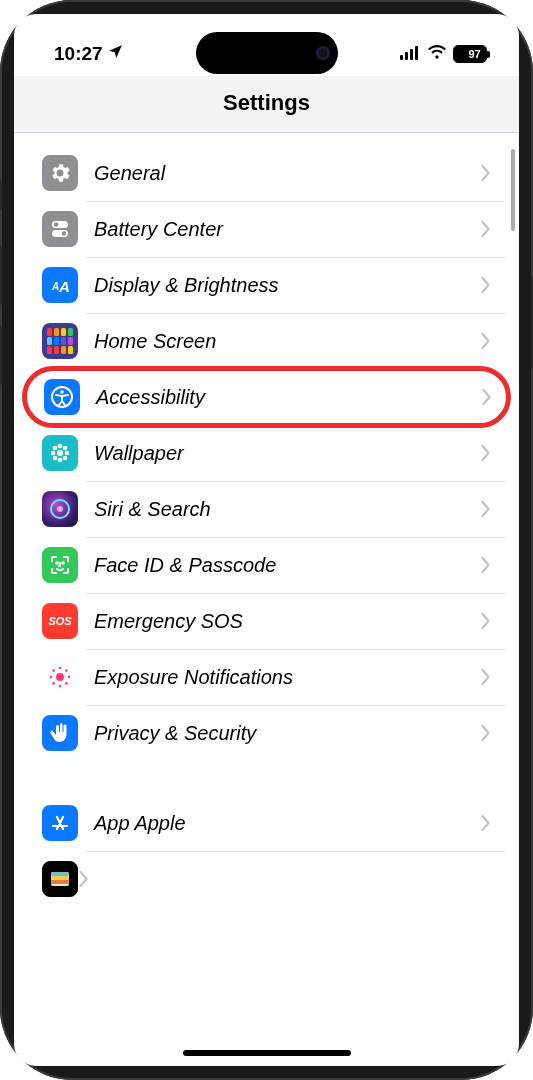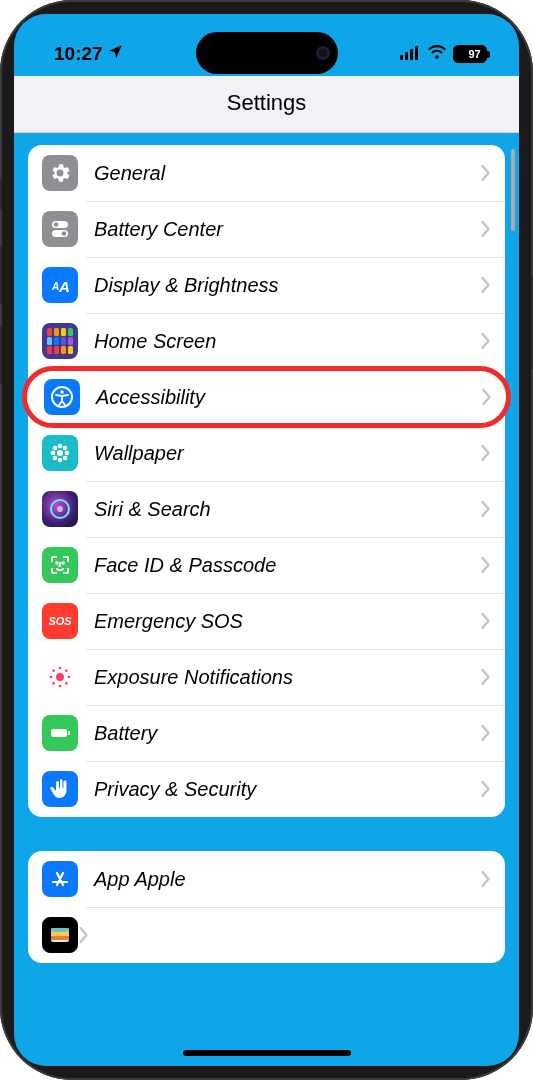--- a/index.html
+++ b/index.html
@@ -19,22 +19,22 @@
       box-shadow: inset 0 0 0 2px #3a3a3d;
     }
     .side-btn { position: absolute; background: #2a2a2d; border-radius: 3px; }
     .side-btn.l1 { left: -3px; top: 180px; width: 5px; height: 30px; }
     .side-btn.l2 { left: -3px; top: 245px; width: 5px; height: 60px; }
     .side-btn.l3 { left: -3px; top: 325px; width: 5px; height: 60px; }
     .side-btn.r1 { right: -3px; top: 275px; width: 5px; height: 95px; }
     .screen {
       width: 100%;
       height: 100%;
-      background: #0ea5e9;
-      border-radius: 32px;
+      background: #ffffff;
+      border-radius: 22px;
       overflow: hidden;
       position: relative;
       display: flex;
       flex-direction: column;
     }
     .notch {
       position: absolute;
       top: 18px;
       left: 50%;
       transform: translateX(-50%);
@@ -65,21 +65,21 @@
       width: 34px; height: 18px; border: 1.8px solid #000; border-radius: 5px;
       position: relative; display:flex; align-items:center; justify-content:center;
       font-size:11px; font-weight:700; background:#000; color:#fff;padding-left:9px;
     }
     .battery-box::after{
       content:""; position:absolute; right:-4px; top:5px; width:3px; height:7px; background:#000; border-radius:0 2px 2px 0;
     }
     .nav-title {
       text-align: center;
       font-size: 22px;
-      font-weight: 400;
+      font-weight: 700;
       color: #000;
       padding: 14px 0 16px;
       background: #f2f2f7;
       border-bottom: 1px solid #d4d4d8;
     }
     .content {
       flex: 1;
       overflow: hidden;
       padding: 12px 14px 0;
       position: relative;
@@ -383,34 +383,20 @@
                 </svg>
               </div>
               <div class="row-label">Exposure Notifications</div>
               <div class="chev">
                 <svg viewBox="0 0 10 18" fill="none" stroke="#c4c4c6" stroke-width="2.4" stroke-linecap="round" stroke-linejoin="round">
                   <path d="M2 2l6 7-6 7"></path>
                 </svg>
               </div>
             </div>
             <div class="row">
-              <div class="app-icon ic-batt">
-                <svg viewBox="0 0 24 24" fill="none">
-                  <rect x="3" y="8" width="16" height="8" rx="2" fill="#fff"></rect>
-                  <rect x="20" y="10" width="2" height="4" rx="1" fill="#fff"></rect>
-                </svg>
-              </div>
-              <div class="row-label">Battery</div>
-              <div class="chev">
-                <svg viewBox="0 0 10 18" fill="none" stroke="#c4c4c6" stroke-width="2.4" stroke-linecap="round" stroke-linejoin="round">
-                  <path d="M2 2l6 7-6 7"></path>
-                </svg>
-              </div>
-            </div>
-            <div class="row">
               <div class="app-icon ic-priv">
                 <svg viewBox="0 0 24 24" fill="#fff">
                   <path d="M13 2a1.5 1.5 0 0 1 1.5 1.5V11h1V5a1.5 1.5 0 0 1 3 0v8c0 4-2.5 8-7 8-3 0-4.5-1.5-6-4l-3-5a1.5 1.5 0 0 1 2.6-1.5L8 14V5.5a1.5 1.5 0 0 1 3 0V11h1V3.5A1.5 1.5 0 0 1 13 2z"></path>
                 </svg>
               </div>
               <div class="row-label">Privacy &amp; Security</div>
               <div class="chev">
                 <svg viewBox="0 0 10 18" fill="none" stroke="#c4c4c6" stroke-width="2.4" stroke-linecap="round" stroke-linejoin="round">
                   <path d="M2 2l6 7-6 7"></path>
                 </svg>

